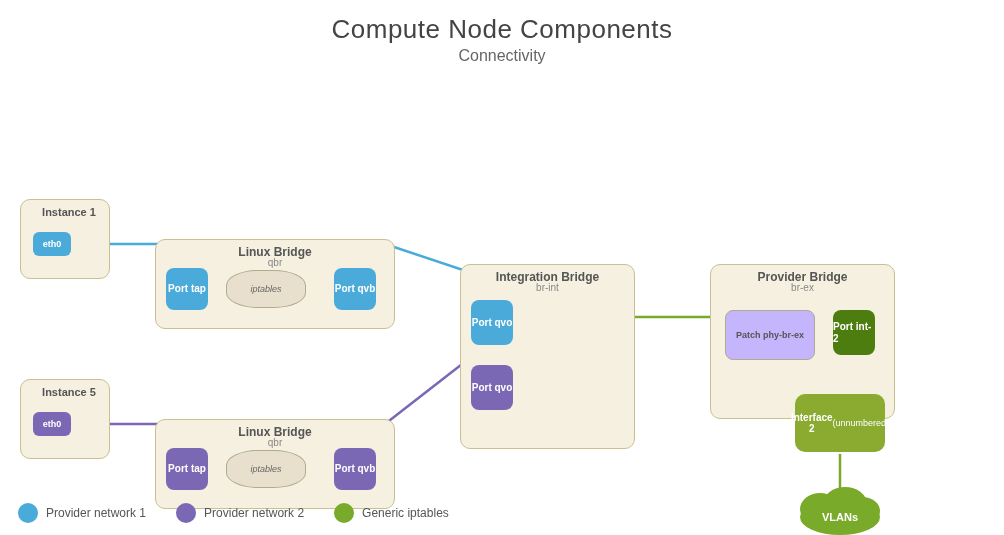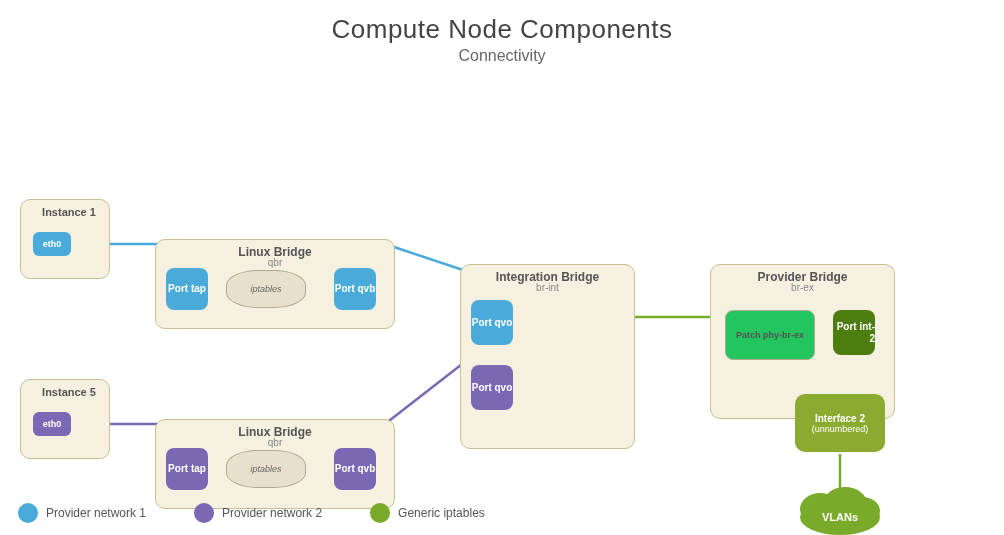--- a/index.html
+++ b/index.html
@@ -71,21 +71,21 @@
     
     .port {
       position: absolute;
       border-radius: 8px;
       display: flex;
       align-items: center;
       justify-content: center;
       font-size: 10px;
       font-weight: 700;
       color: #fff;
-      text-align: right;
+      text-align: left;
       line-height: 1.2;
     }
 
     .port-blue { background: #4aabdb; }
     .port-purple { background: #7b68b5; }
     .port-green { background: #4d7c0f; }
 
     
     .eth-port {
       position: absolute;
@@ -116,55 +116,55 @@
       font-weight: 600;
       color: #555;
       padding-top: 6px;
     }
 
     
 
     
     .patch-box {
       position: absolute;
-      background: #22c55e;
+      background: #c4b5fd;
       border: 1.5px solid #b0aa90;
       border-radius: 8px;
       display: flex;
       align-items: center;
       justify-content: center;
       font-size: 9px;
       color: #555;
       text-align: center;
       font-weight: 600;
     }
 
     
     .interface-box {
       position: absolute;
       background: #8aaa30;
       border-radius: 10px;
       display: flex;
-      flex-direction: column;
+      flex-direction: row;
       align-items: center;
       justify-content: center;
       color: #fff;
       font-size: 10px;
       font-weight: 700;
       text-align: center;
     }
 
     
     .legend {
       position: absolute;
       bottom: 12px;
       left: 18px;
       display: flex;
       align-items: flex-end;
-      gap: 48px;
+      gap: 30px;
     }
 
     .legend-item {
       display: flex;
       align-items: center;
       gap: 8px;
       font-size: 12px;
       color: #555;
     }
 

